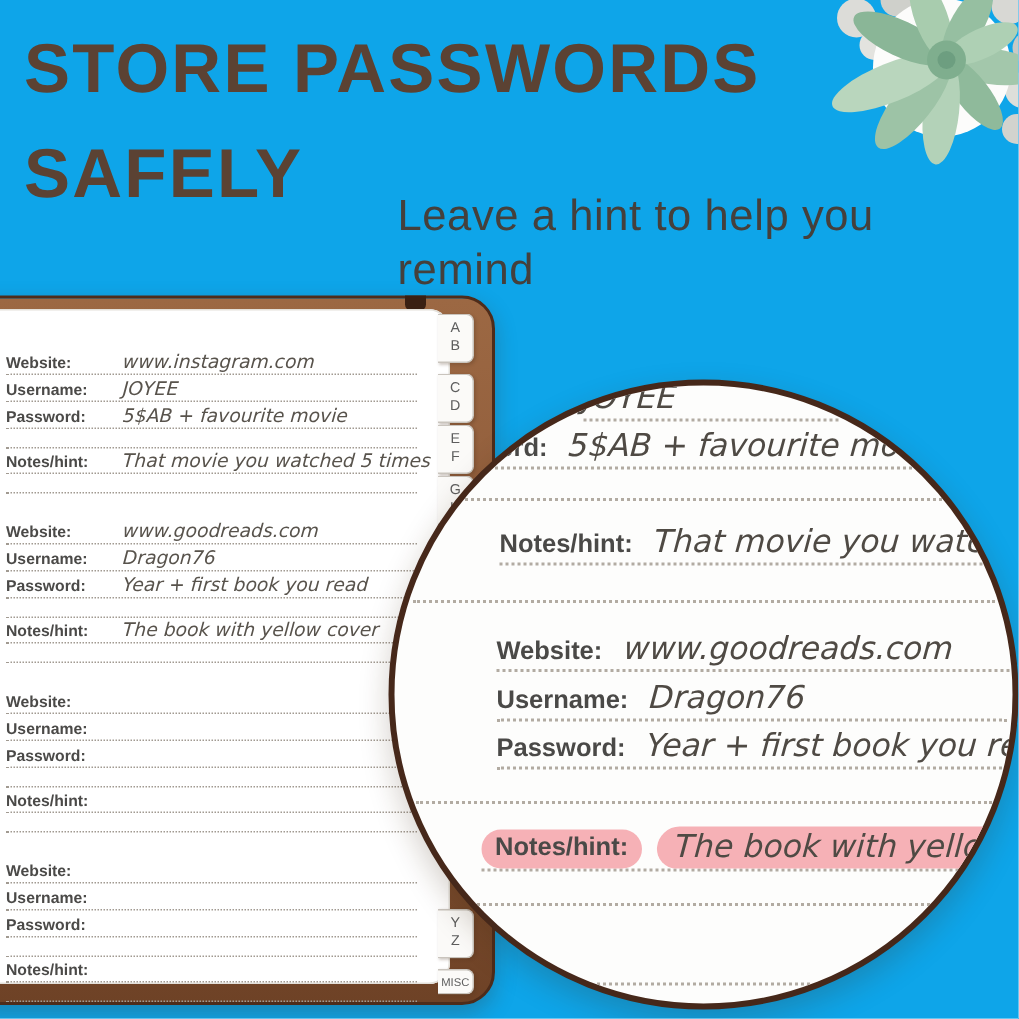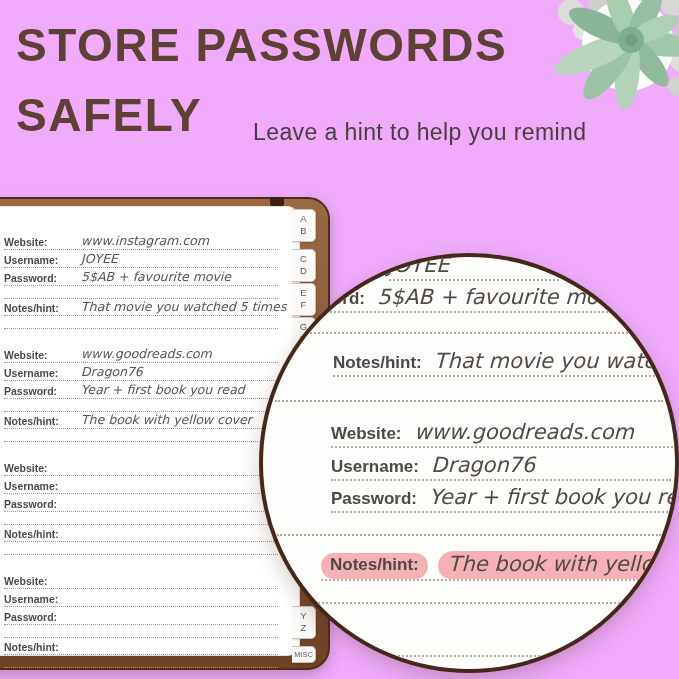--- a/index.html
+++ b/index.html
@@ -1,30 +1,30 @@
 <!DOCTYPE html>
 <html><head>
 <meta charset="utf-8">
 <style>
   html,body { margin:0; padding:0; }
   .canvas {
     position:relative; width:679px; height:679px; overflow:hidden;
-    background:#f0abfc;
+    background:#0ea5e9;
     font-family:"Liberation Sans", sans-serif;
   }
 
   
   .title {
     position:absolute; left:16px; top:10px; margin:0;
     font-size:46px; font-weight:800; letter-spacing:1.5px;
     color:#5b4233; line-height:70px; white-space:pre-line;
   }
   .subtitle {
-    position:absolute; left:249px; top:110px; margin:4px;
-    font-size:23px; font-weight:400; letter-spacing:0.4px;
+    position:absolute; left:249px; top:110px; margin:16px;
+    font-size:29px; font-weight:400; letter-spacing:0.4px;
     color:#45403c; line-height:36px;
   }
 
   
   .plant { position:absolute; top:-10px; right:-14px; width:150px; height:155px; }
 
   
   .notebook {
     position:absolute; left:-14px; top:197px; width:344px; height:473px;
     background:linear-gradient(180deg,#9c6843 0%, #8a5737 55%, #6e4226 100%);

